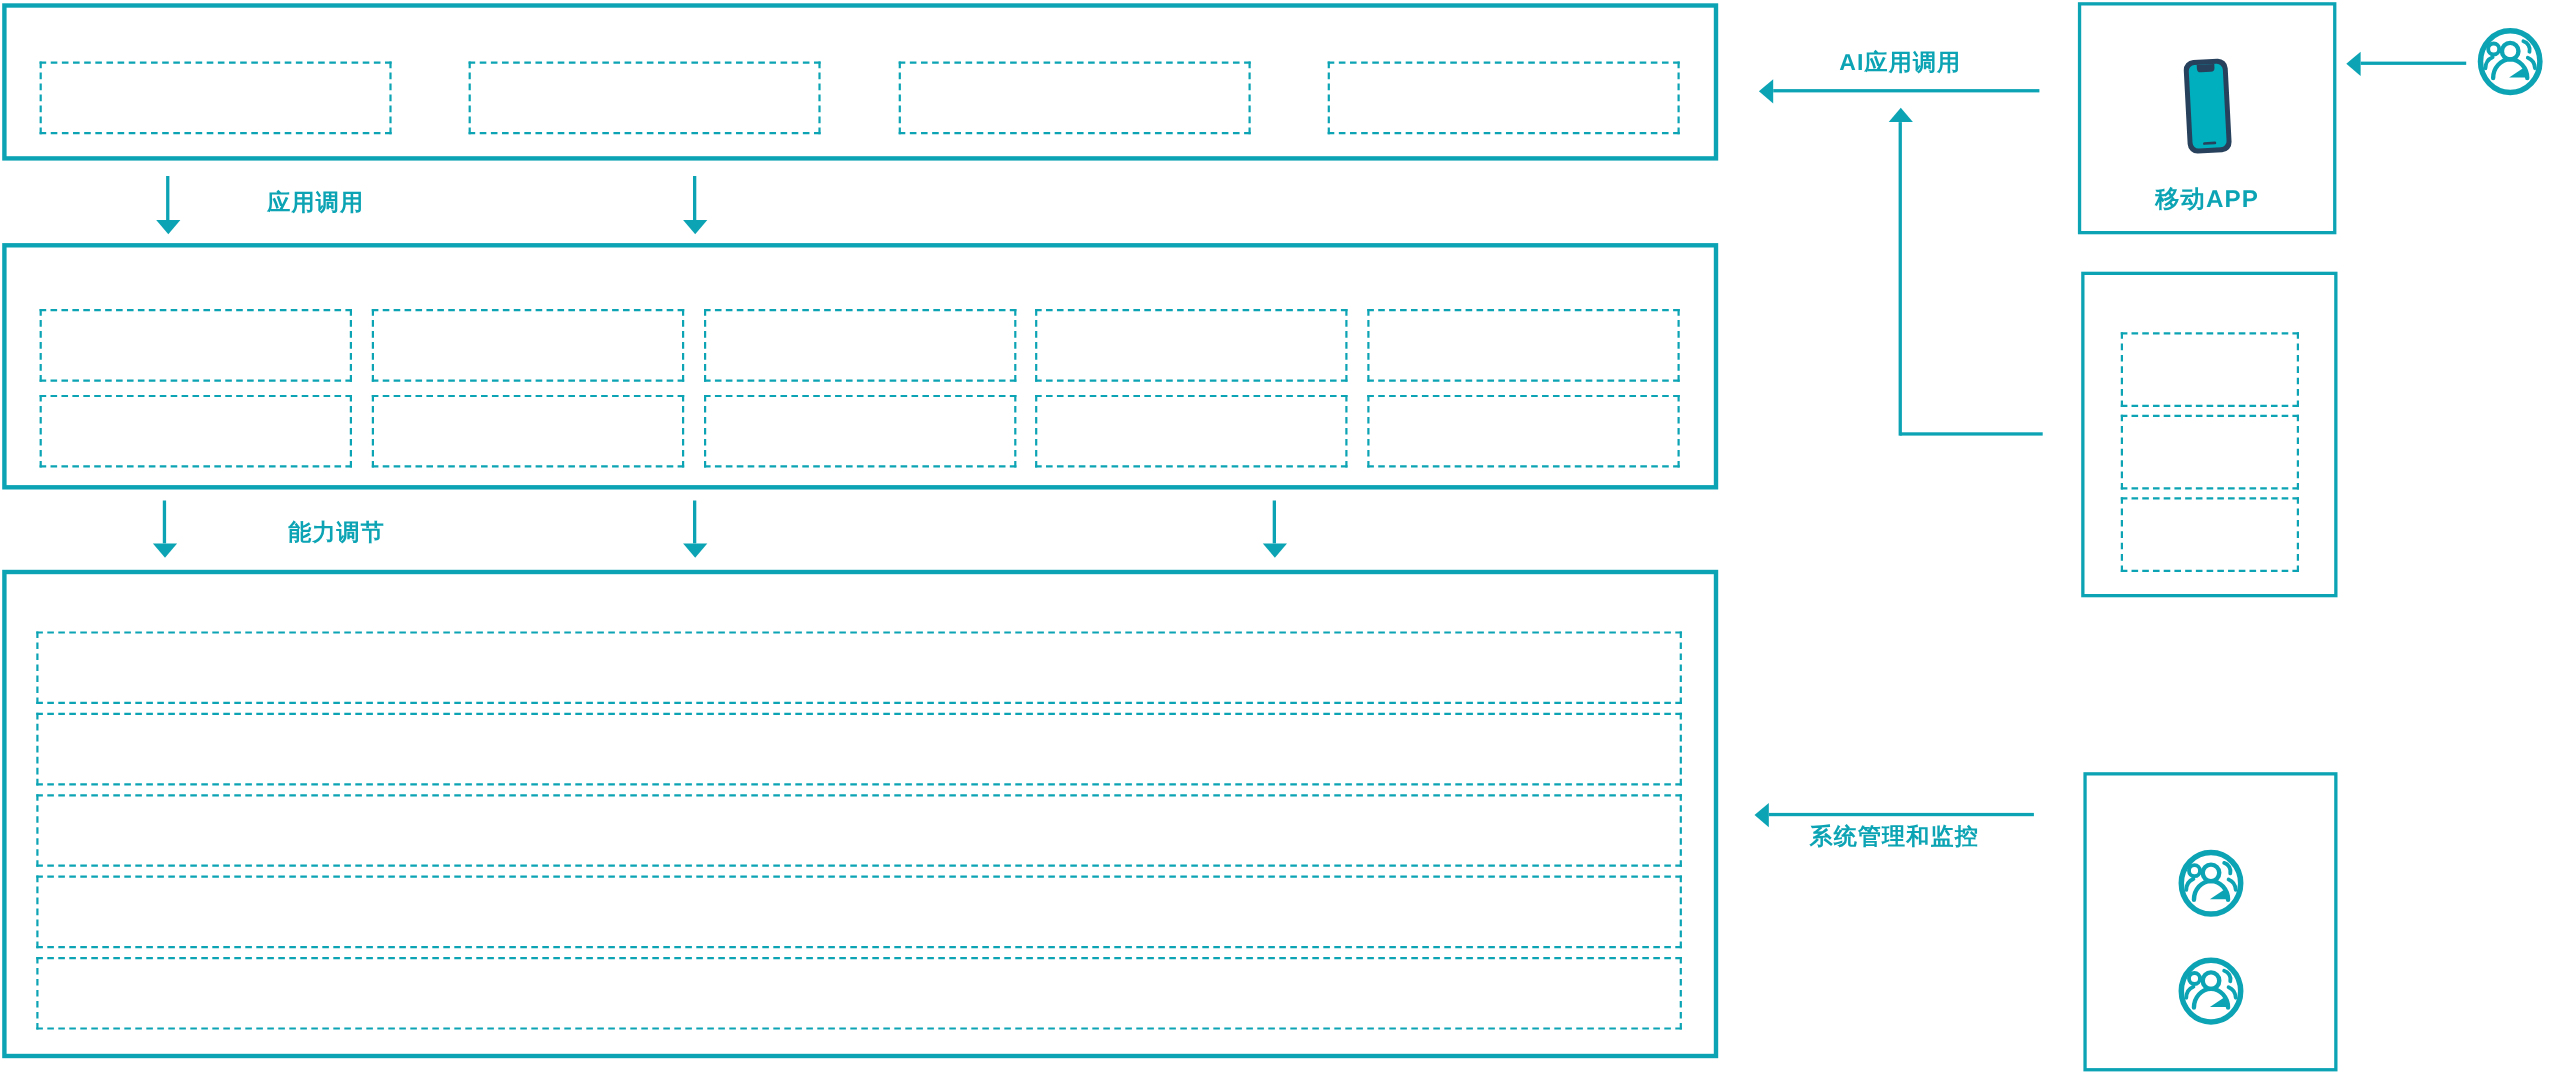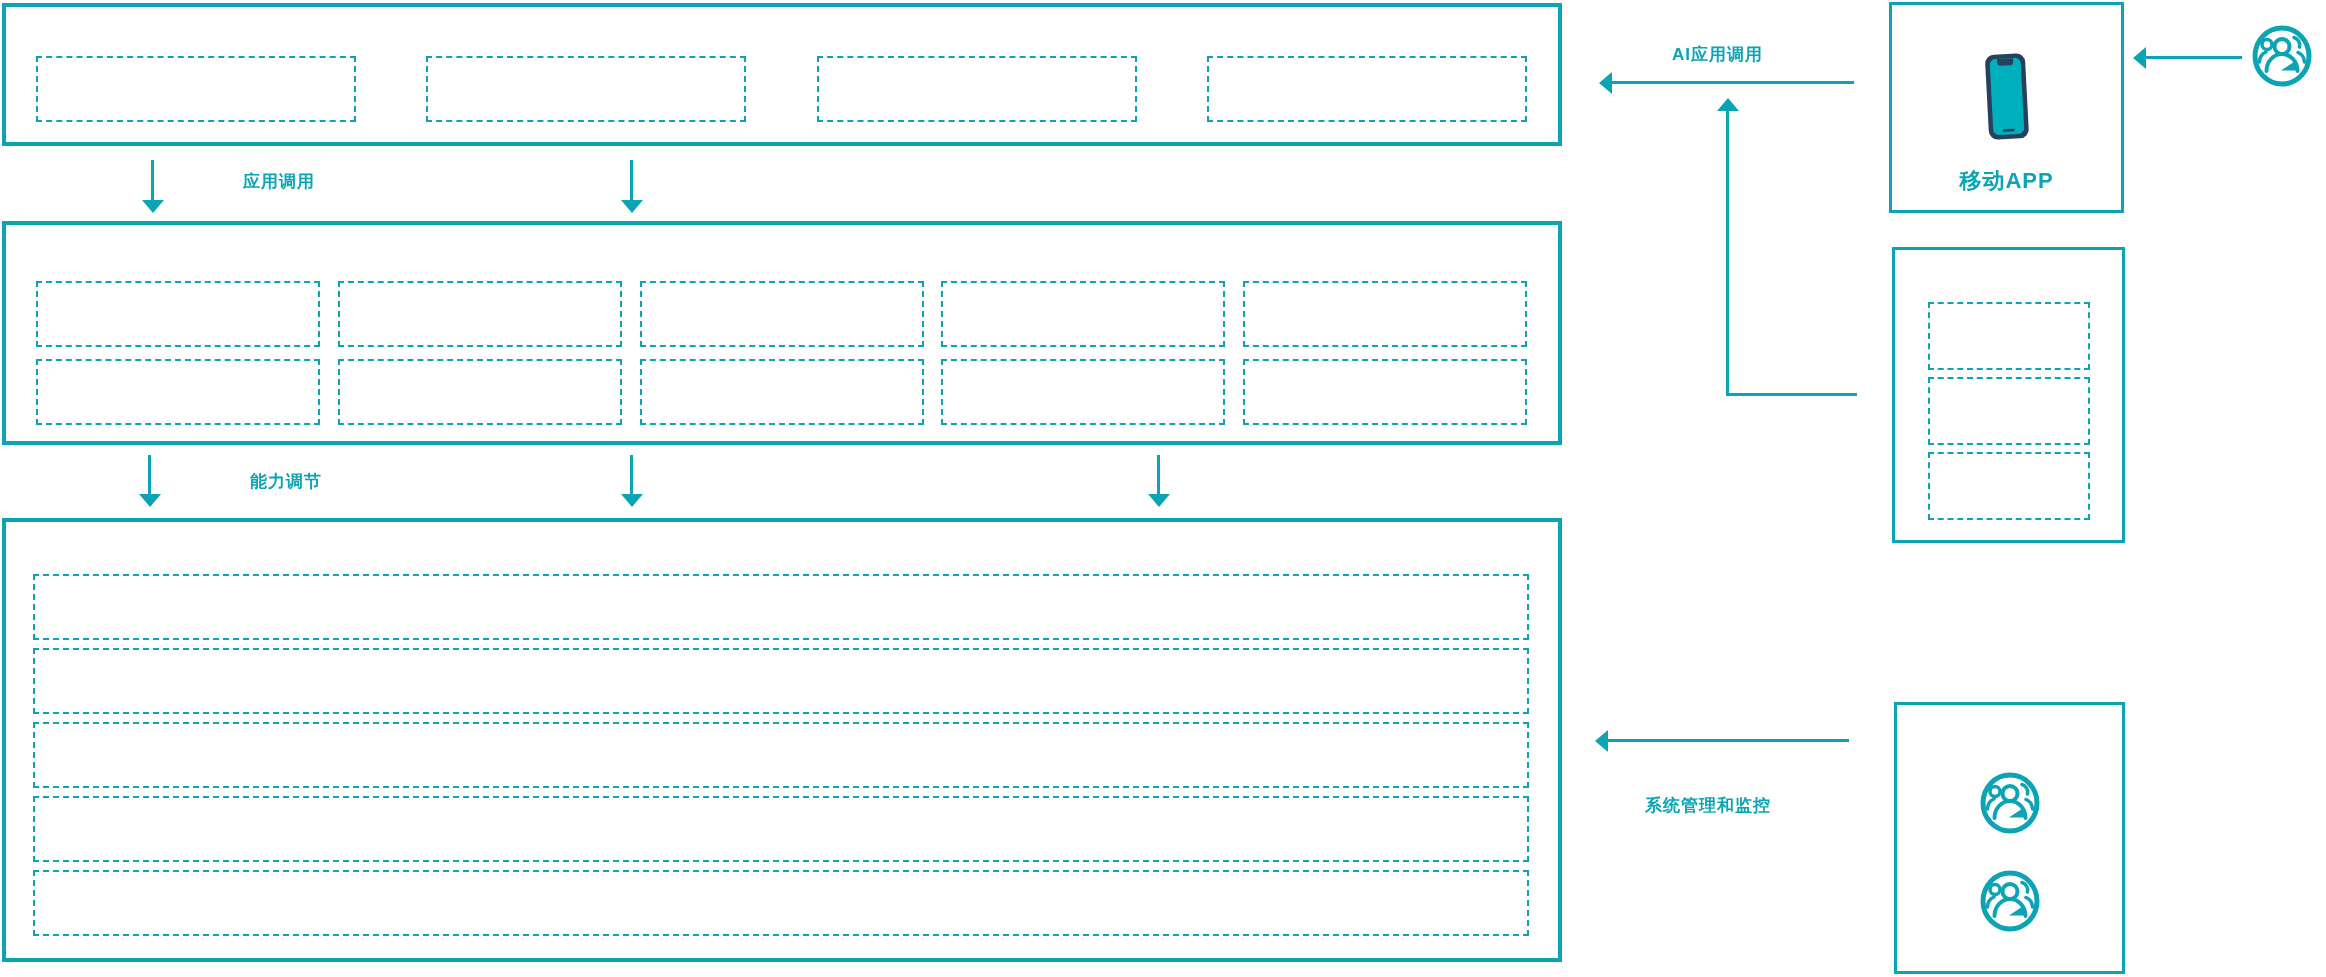--- a/index.html
+++ b/index.html
@@ -14,21 +14,21 @@
     font-family:"Liberation Sans",sans-serif;overflow:hidden;
   }
   
   .frame{position:absolute;border:4px solid var(--teal);box-sizing:border-box;background:var(--bg);}
   .sframe{position:absolute;border:3px solid var(--teal);box-sizing:border-box;background:var(--bg);}
   
   .dbox{border:2px dashed var(--teal);box-sizing:border-box;background:var(--bg);}
   .row{display:flex;justify-content:space-between;}
   
   .flow-label{
-    position:absolute;color:var(--teal);font-weight:bold;font-size:17px;
+    position:absolute;color:var(--teal);font-weight:bold;font-size:21px;
     letter-spacing:1px;white-space:nowrap;line-height:1.2;
   }
   
   .arrow-down{position:absolute;width:3px;background:var(--teal);}
   .arrow-down::after{
     content:"";position:absolute;left:-9.5px;bottom:-13px;width:0;height:0;
     border-left:11px solid transparent;border-right:11px solid transparent;
     border-top:13px solid var(--teal);
   }
   .arrow-left{position:absolute;height:3px;background:var(--teal);}
@@ -110,21 +110,21 @@
     <div class="dbox mid-box"></div>
         <div class="dbox mid-box"></div>
         <div class="dbox mid-box"></div>
         <div class="dbox mid-box"></div>
       </div>
   </div>
 
   <div class="arrow-down" style="left:148px;top:455px;height:39px;"></div>
   <div class="arrow-down" style="left:630px;top:455px;height:39px;"></div>
   <div class="arrow-down" style="left:1157px;top:455px;height:39px;"></div>
-  <div class="flow-label" style="left:250px;top:472px;">能力调节</div>
+  <div class="flow-label" style="left:262px;top:472px;">能力调节</div>
 
   <div class="frame" id="bottom-frame">
     <div id="bottom-rows">
       <div class="dbox bottom-row-box"></div>
     <div class="dbox bottom-row-box"></div>
         <div class="dbox bottom-row-box"></div>
         <div class="dbox bottom-row-box"></div>
         <div class="dbox bottom-row-box"></div>
       </div>
   </div>
@@ -147,21 +147,21 @@
   <div class="arrow-up" style="left:1726px;top:111px;height:285px;"></div>
   <div class="hline" style="left:1727px;top:393px;width:130px;"></div>
 
   <div class="sframe" id="algo-box">
     <div class="dbox sub-box"></div>
   <div class="dbox sub-box"></div>
       <div class="dbox sub-box"></div>
     </div>
 
   <div class="arrow-left" style="left:1608px;top:739px;width:241px;"></div>
-  <div class="flow-label" style="left:1645px;top:748px;margin-top:48px;">系统管理和监控</div>
+  <div class="flow-label" style="left:1645px;top:748px;">系统管理和监控</div>
 
   <div class="sframe" id="ops-box">
     <div class="user-icon">
       <svg viewBox="0 0 64 66" width="64" height="66">
         <ellipse cx="32" cy="33" rx="27" ry="28" class="s5"></ellipse>
         <circle cx="32" cy="23.5" r="7.5" class="s4"></circle>
         <path d="M16.5 48 a15.5 17 0 0 1 31 0" class="s4"></path>
         <circle cx="17" cy="21.5" r="5" class="s3"></circle>
         <path d="M9.5 39 a10 11 0 0 1 6.5 -10" class="s3"></path>
         <path d="M44 14.5 a8 8 0 0 1 5.5 9.5" class="s3"></path>

